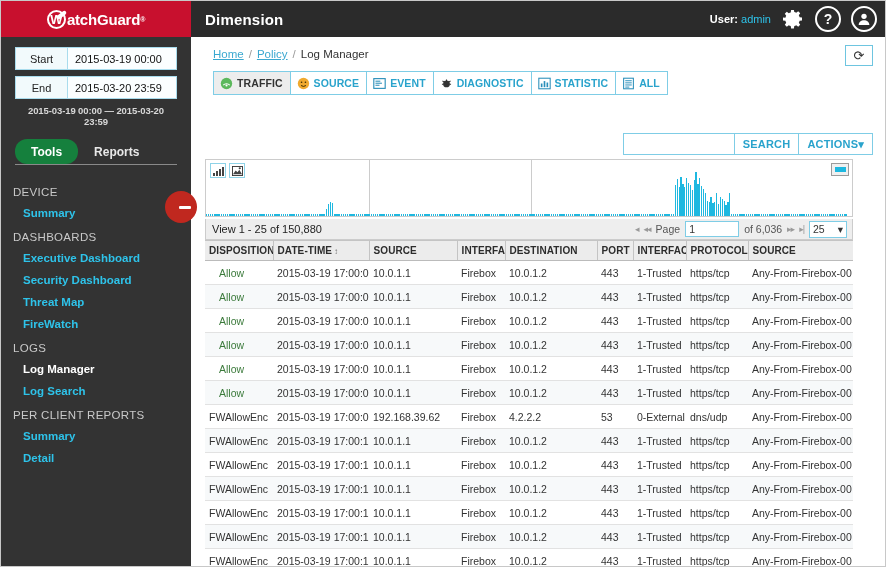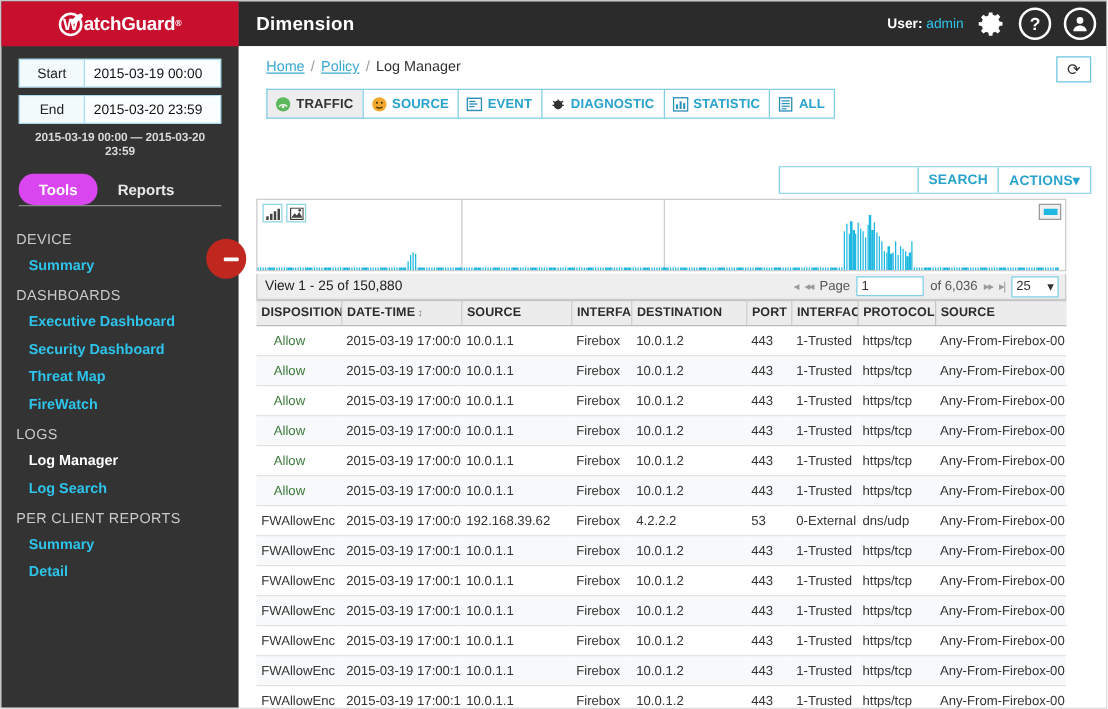--- a/index.html
+++ b/index.html
@@ -70,21 +70,21 @@
   }
 
   #tabs-tools {
     margin: 12px 14px 0 14px;
     display: flex; border-bottom: 1px solid #8a8a8a;
   }
   .tt {
     font-size: 12px; color: #e8e8e8; padding: 6px 16px 5px 16px;
     font-weight: bold;
   }
-  .tt.active { background: #d946ef; color: #ffffff; border-radius: 12px; }
+  .tt.active { background: #15803d; color: #ffffff; border-radius: 12px; }
 
   #navlist { margin-top: 14px; }
   .nav-group {
     color: #c9c9c9; font-size: 11.5px; letter-spacing: 0.3px;
     padding: 7px 0 4px 12px; font-weight: normal;
   }
   .nav-item {
     color: #2ec3ea; font-size: 11.5px; font-weight: bold;
     padding: 5px 0 5px 22px;
   }

